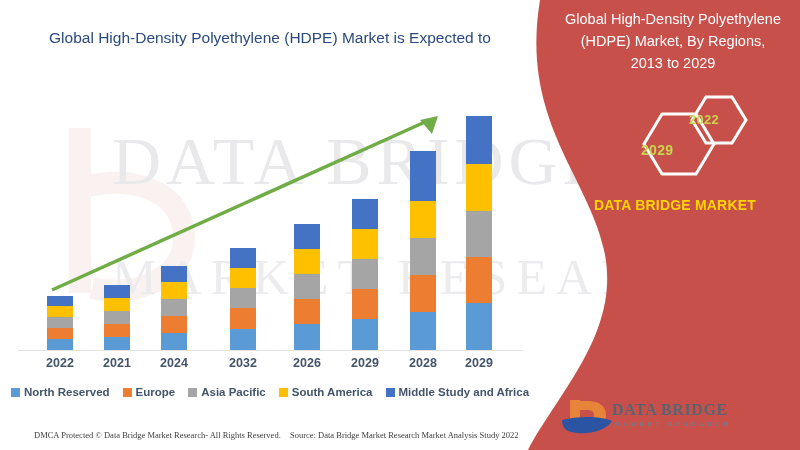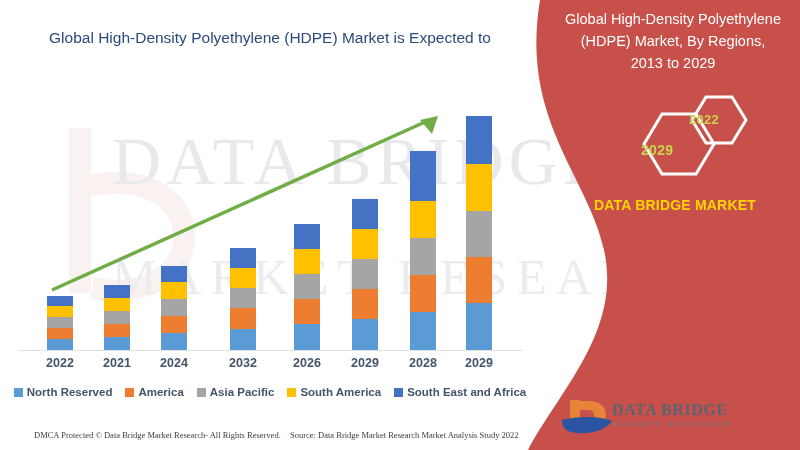--- a/index.html
+++ b/index.html
@@ -231,32 +231,32 @@
       </div>
   </div>
 
   <div class="legend" id="legend">
       <div class="leg-item">
         <span class="leg-sw" style="background: rgb(91, 155, 213);"></span>
         <span class="leg-lbl">North Reserved</span>
       </div>
       <div class="leg-item">
         <span class="leg-sw" style="background: rgb(237, 125, 49);"></span>
-        <span class="leg-lbl">America</span>
+        <span class="leg-lbl">Europe</span>
       </div>
       <div class="leg-item">
         <span class="leg-sw" style="background: rgb(165, 165, 165);"></span>
         <span class="leg-lbl">Asia Pacific</span>
       </div>
       <div class="leg-item">
         <span class="leg-sw" style="background: rgb(255, 192, 0);"></span>
         <span class="leg-lbl">South America</span>
       </div>
       <div class="leg-item">
         <span class="leg-sw" style="background: rgb(68, 114, 196);"></span>
-        <span class="leg-lbl">South East and Africa</span>
+        <span class="leg-lbl">Middle Study and Africa</span>
       </div>
     </div>
 
   <div class="foot-left">DMCA Protected © Data Bridge Market Research- All Rights Reserved.</div>
   <div class="foot-right">Source: Data Bridge Market Research Market Analysis Study 2022</div>
 
 </div>
 
 </body></html>

